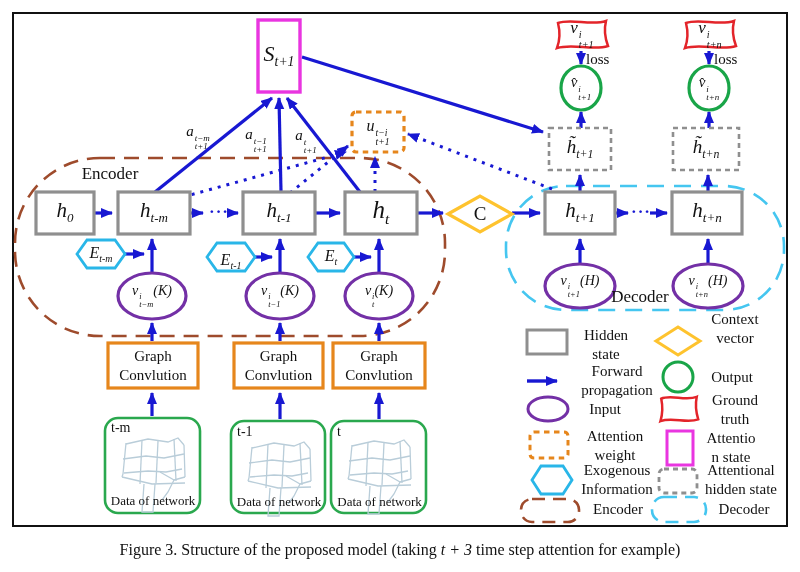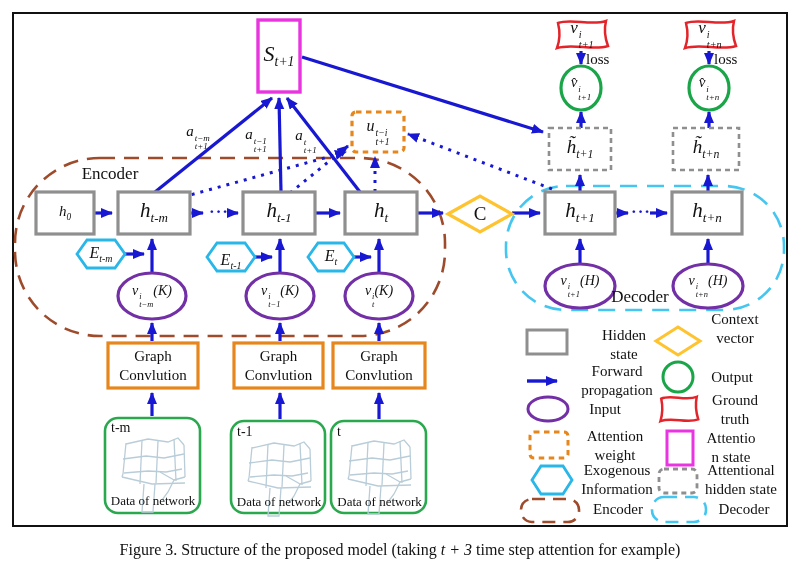--- a/index.html
+++ b/index.html
@@ -242,30 +242,30 @@
         </span></span>
   </div>
 
   <div class="t" style="left:70px;top:164px;width:80px;height:20px;font-size:17px;">
       <span class="m">Encoder</span>
     </div>
   <div class="t" style="left:600px;top:287px;width:80px;height:20px;font-size:17px;">
       <span class="m">Decoder</span>
     </div>
 
-  <div class="t" style="left:36px;top:192px;width:58px;height:40px;font-size:15px;">
+  <div class="t" style="left:36px;top:192px;width:58px;height:40px;font-size:21px;">
     <span class="m"><span class="it">h</span><sub class="sb1">0</sub></span>
   </div>
   <div class="t" style="left:118px;top:192px;width:72px;height:40px;font-size:21px;">
     <span class="m"><span class="it">h</span><sub class="sb1">t-m</sub></span>
   </div>
   <div class="t" style="left:243px;top:192px;width:72px;height:40px;font-size:21px;border-radius:20px;">
     <span class="m"><span class="it">h</span><sub class="sb1">t-1</sub></span>
   </div>
-  <div class="t" style="left:345px;top:192px;width:72px;height:40px;font-size:21px;">
+  <div class="t" style="left:345px;top:192px;width:72px;height:40px;font-size:25px;">
     <span class="m"><span class="it">h</span><sub class="sb1">t</sub></span>
   </div>
   <div class="t" style="left:448px;top:197px;width:64px;height:34px;font-size:19px;">
       <span class="m">C</span>
     </div>
   <div class="t" style="left:545px;top:192px;width:70px;height:40px;font-size:21px;">
     <span class="m"><span class="it">h</span><sub class="sb1">t+1</sub></span>
   </div>
   <div class="t" style="left:672px;top:192px;width:70px;height:40px;font-size:21px;">
     <span class="m"><span class="it">h</span><sub class="sb1">t+n</sub></span>
@@ -339,21 +339,21 @@
   <div class="t" style="left:107px;top:492px;width:92px;height:17px;font-size:13px;">
       <span class="m">Data of network</span>
     </div>
   <div class="t" style="left:233px;top:493px;width:92px;height:17px;font-size:13px;">
       <span class="m">Data of network</span>
     </div>
   <div class="t" style="left:333px;top:493px;width:93px;height:17px;font-size:13px;">
       <span class="m">Data of network</span>
     </div>
 
-  <div class="t legend-label pre" style="left:580px;top:326px;width:88px;height:38px;font-family:Liberation Serif, serif;"><span class="m pre">Hidden
+  <div class="t legend-label pre" style="left:562px;top:326px;width:88px;height:38px;font-family:Liberation Serif, serif;"><span class="m pre">Hidden
 state</span></div>
   <div class="t legend-label pre" style="left:558px;top:362px;width:118px;height:38px;"><span class="m pre">Forward
 propagation</span></div>
   <div class="t legend-label" style="left:570px;top:400px;width:70px;height:20px;">
       <span class="m">Input</span>
     </div>
   <div class="t legend-label pre" style="left:568px;top:427px;width:94px;height:38px;"><span class="m pre">Attention
 weight</span></div>
   <div class="t legend-label pre" style="left:564px;top:461px;width:106px;height:38px;"><span class="m pre">Exogenous
 Information</span></div>

